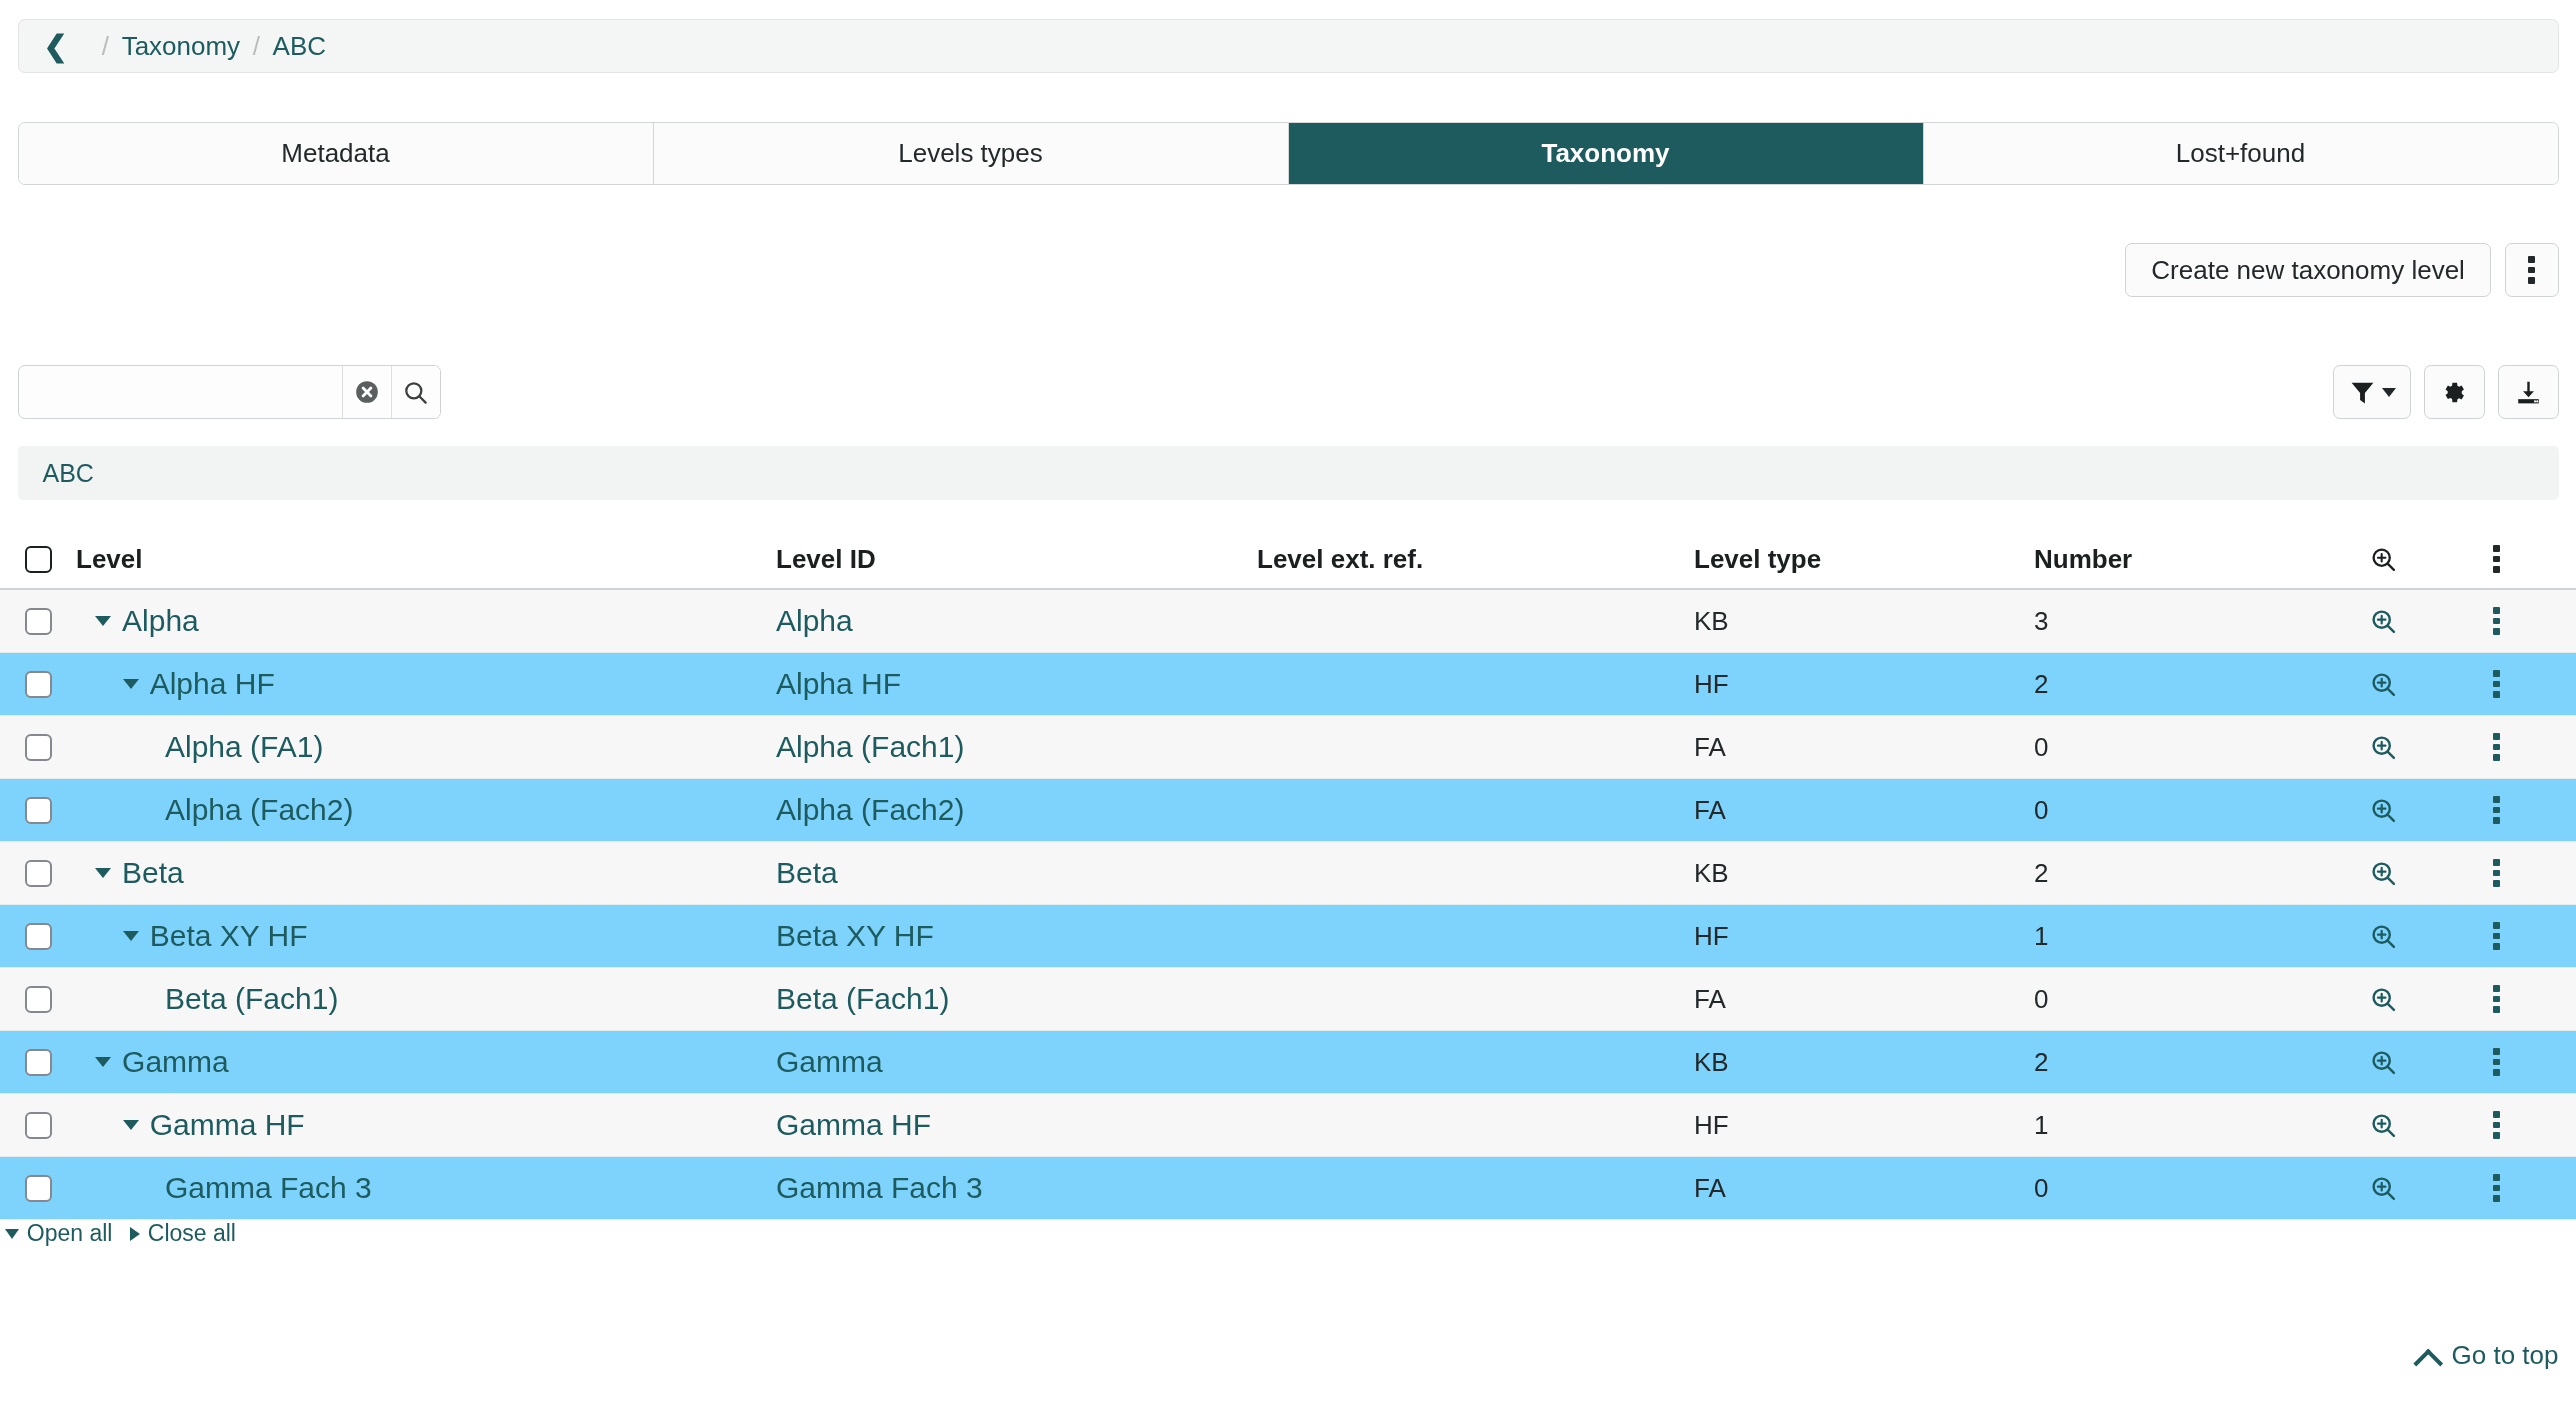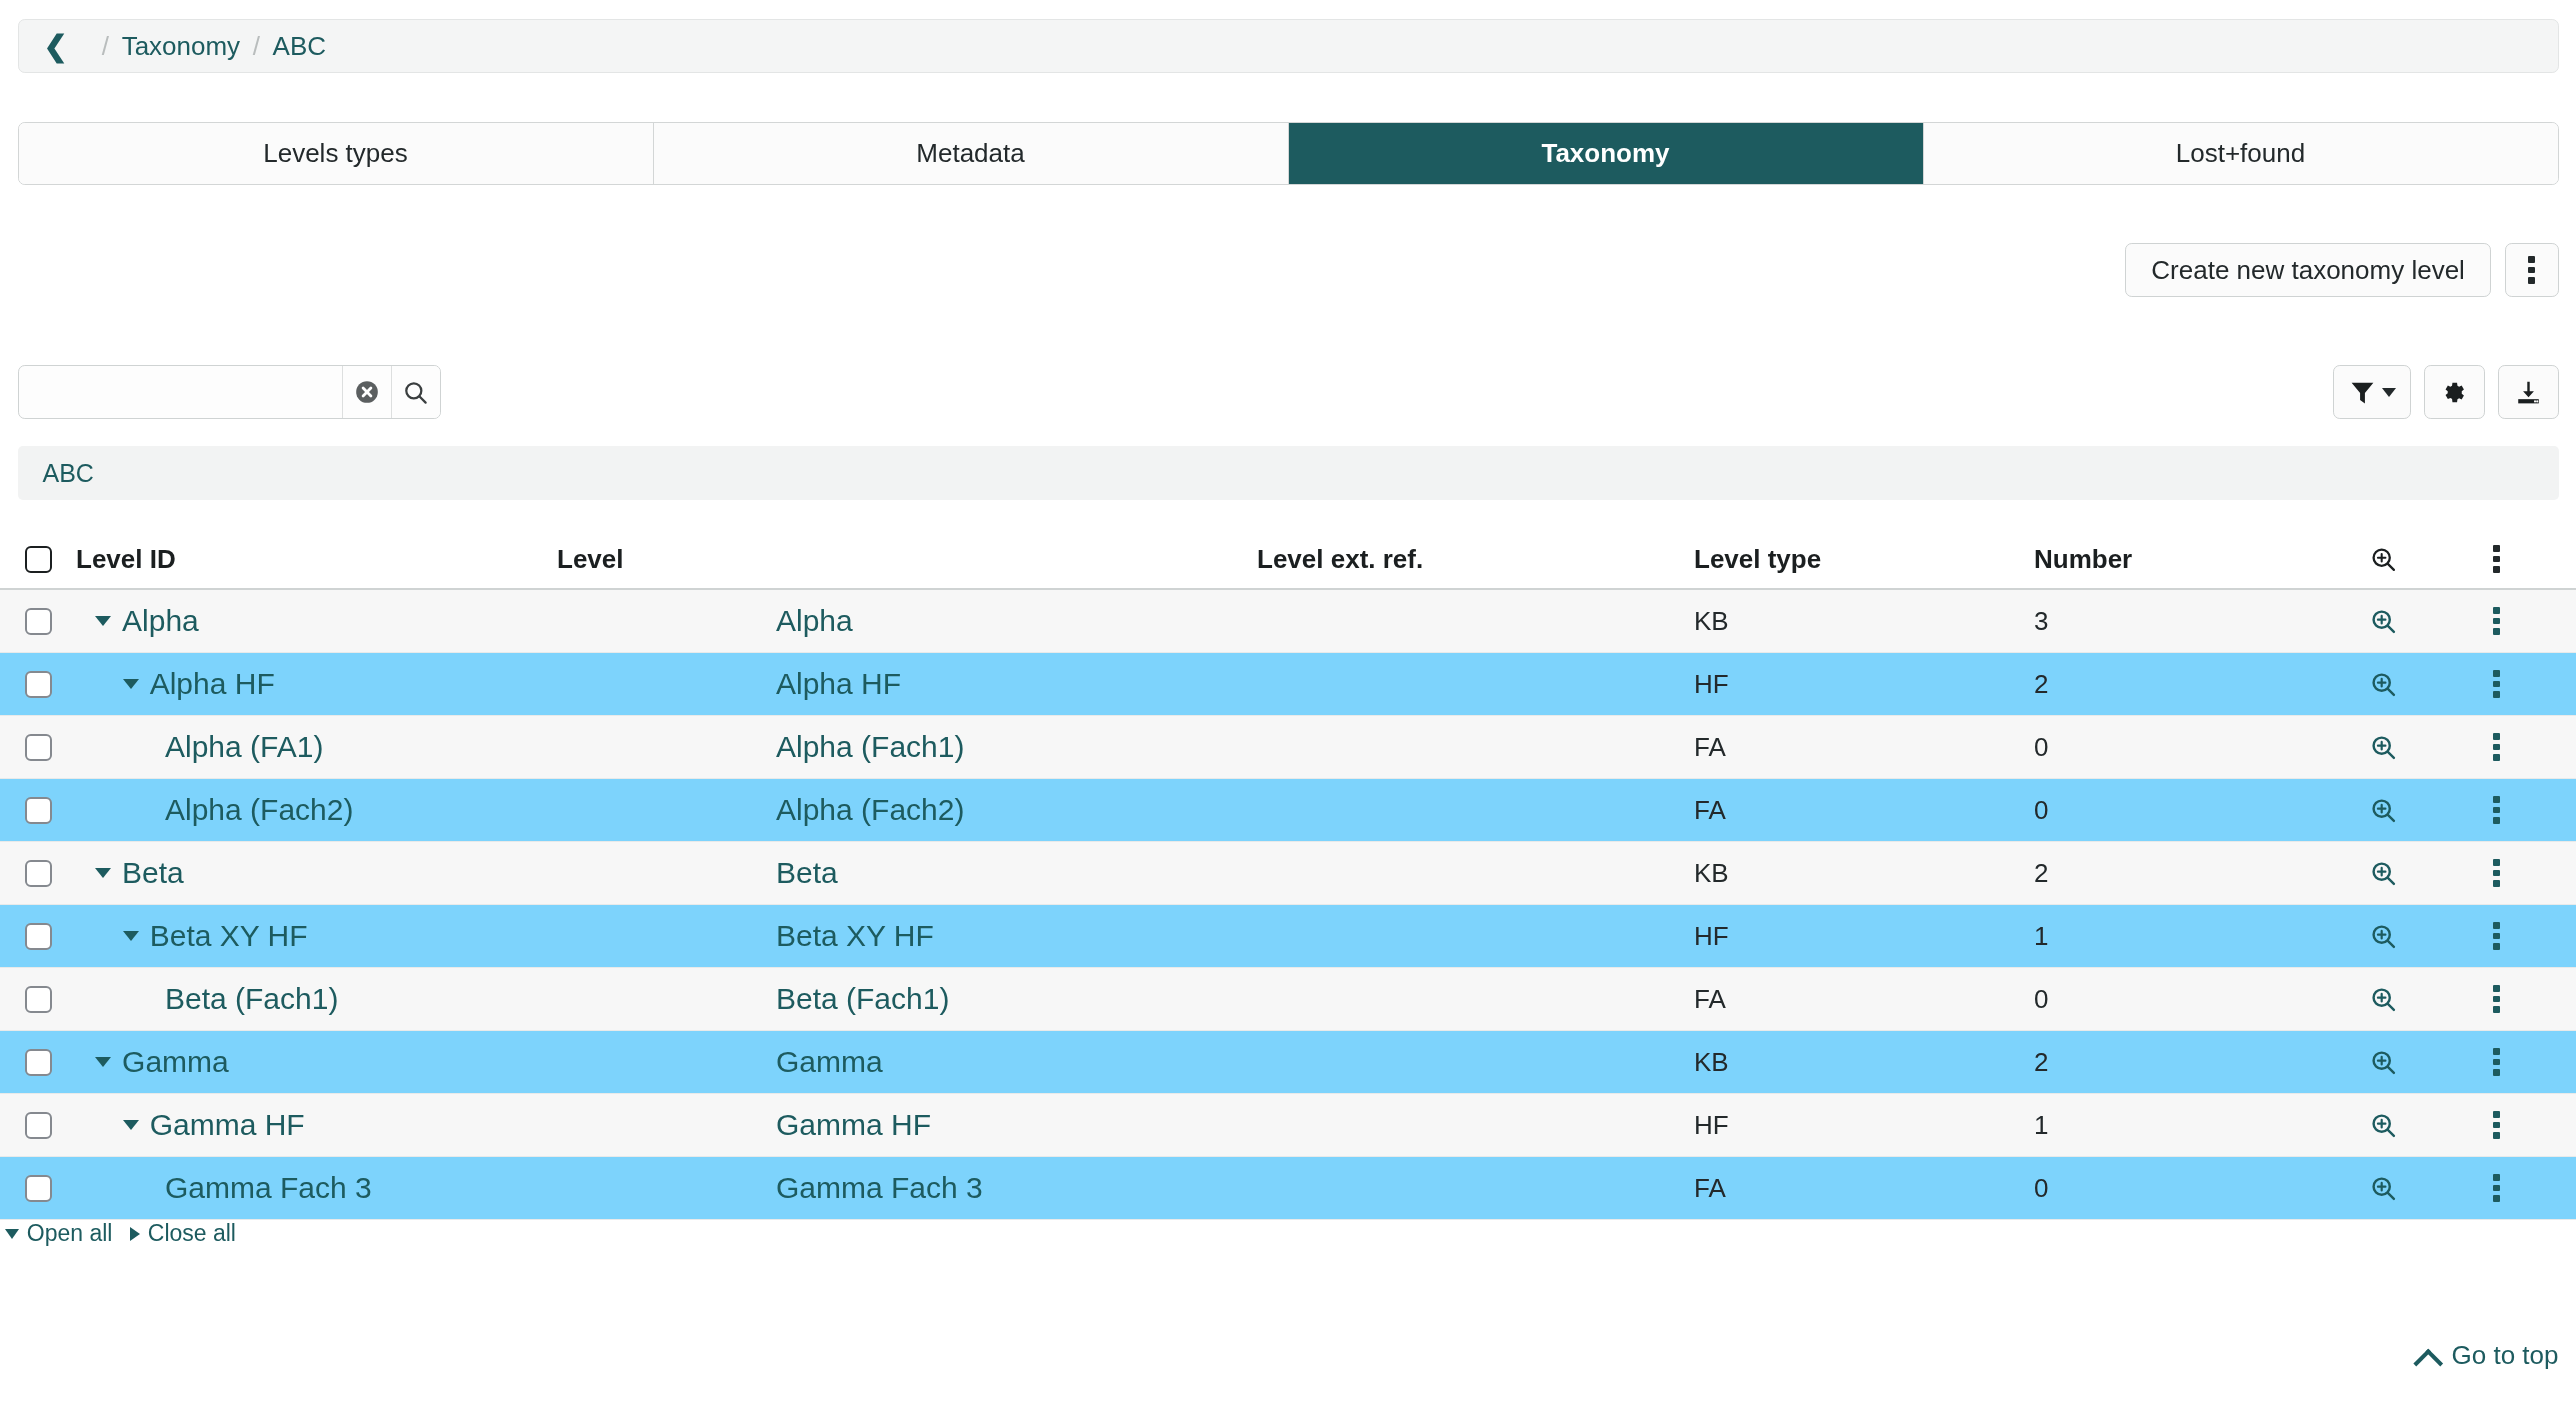--- a/index.html
+++ b/index.html
@@ -131,22 +131,22 @@
 
   <div class="breadcrumb-bar">
     <span class="bc-back">❮</span>
     <span class="bc-sep">/</span>
     <a class="bc-link">Taxonomy</a>
     <span class="bc-sep">/</span>
     <a class="bc-link">ABC</a>
   </div>
 
   <div class="tabs">
+    <div class="tab">Metadata</div>
     <div class="tab">Levels types</div>
-    <div class="tab">Metadata</div>
     <div class="tab active">Taxonomy</div>
     <div class="tab">Lost+found</div>
   </div>
 
   <div class="action-bar">
     <div class="btn">Create new taxonomy level</div>
     <div class="btn btn-icon">
       <span class="kebab">
           <span></span>
           <span></span>
@@ -196,22 +196,22 @@
 
   <div class="scope-bar">
     <span class="scope-text">ABC</span>
   </div>
 
   <div class="table">
     <div class="trow thead">
       <div class="cell c-check">
         <span class="cbox header"></span>
       </div>
+      <div class="cell c-level">Level</div>
       <div class="cell c-levelid">Level ID</div>
-      <div class="cell c-level">Level</div>
       <div class="cell c-extref">Level ext. ref.</div>
       <div class="cell c-type">Level type</div>
       <div class="cell c-number">Number</div>
       <div class="cell c-zoom">
         <svg width="29" height="29" viewBox="0 0 24 24">
           <circle cx="10.5" cy="10.5" r="6.7" fill="none" stroke="#1b1f20" stroke-width="1.9"></circle>
           <path d="M10.5 7.4 L10.5 13.6 M7.4 10.5 L13.6 10.5" stroke="#1b1f20" stroke-width="1.7" stroke-linecap="round"></path>
           <path d="M15.6 15.6 L20.6 20.6" stroke="#1b1f20" stroke-width="1.9" stroke-linecap="round"></path>
         </svg>
       </div>

